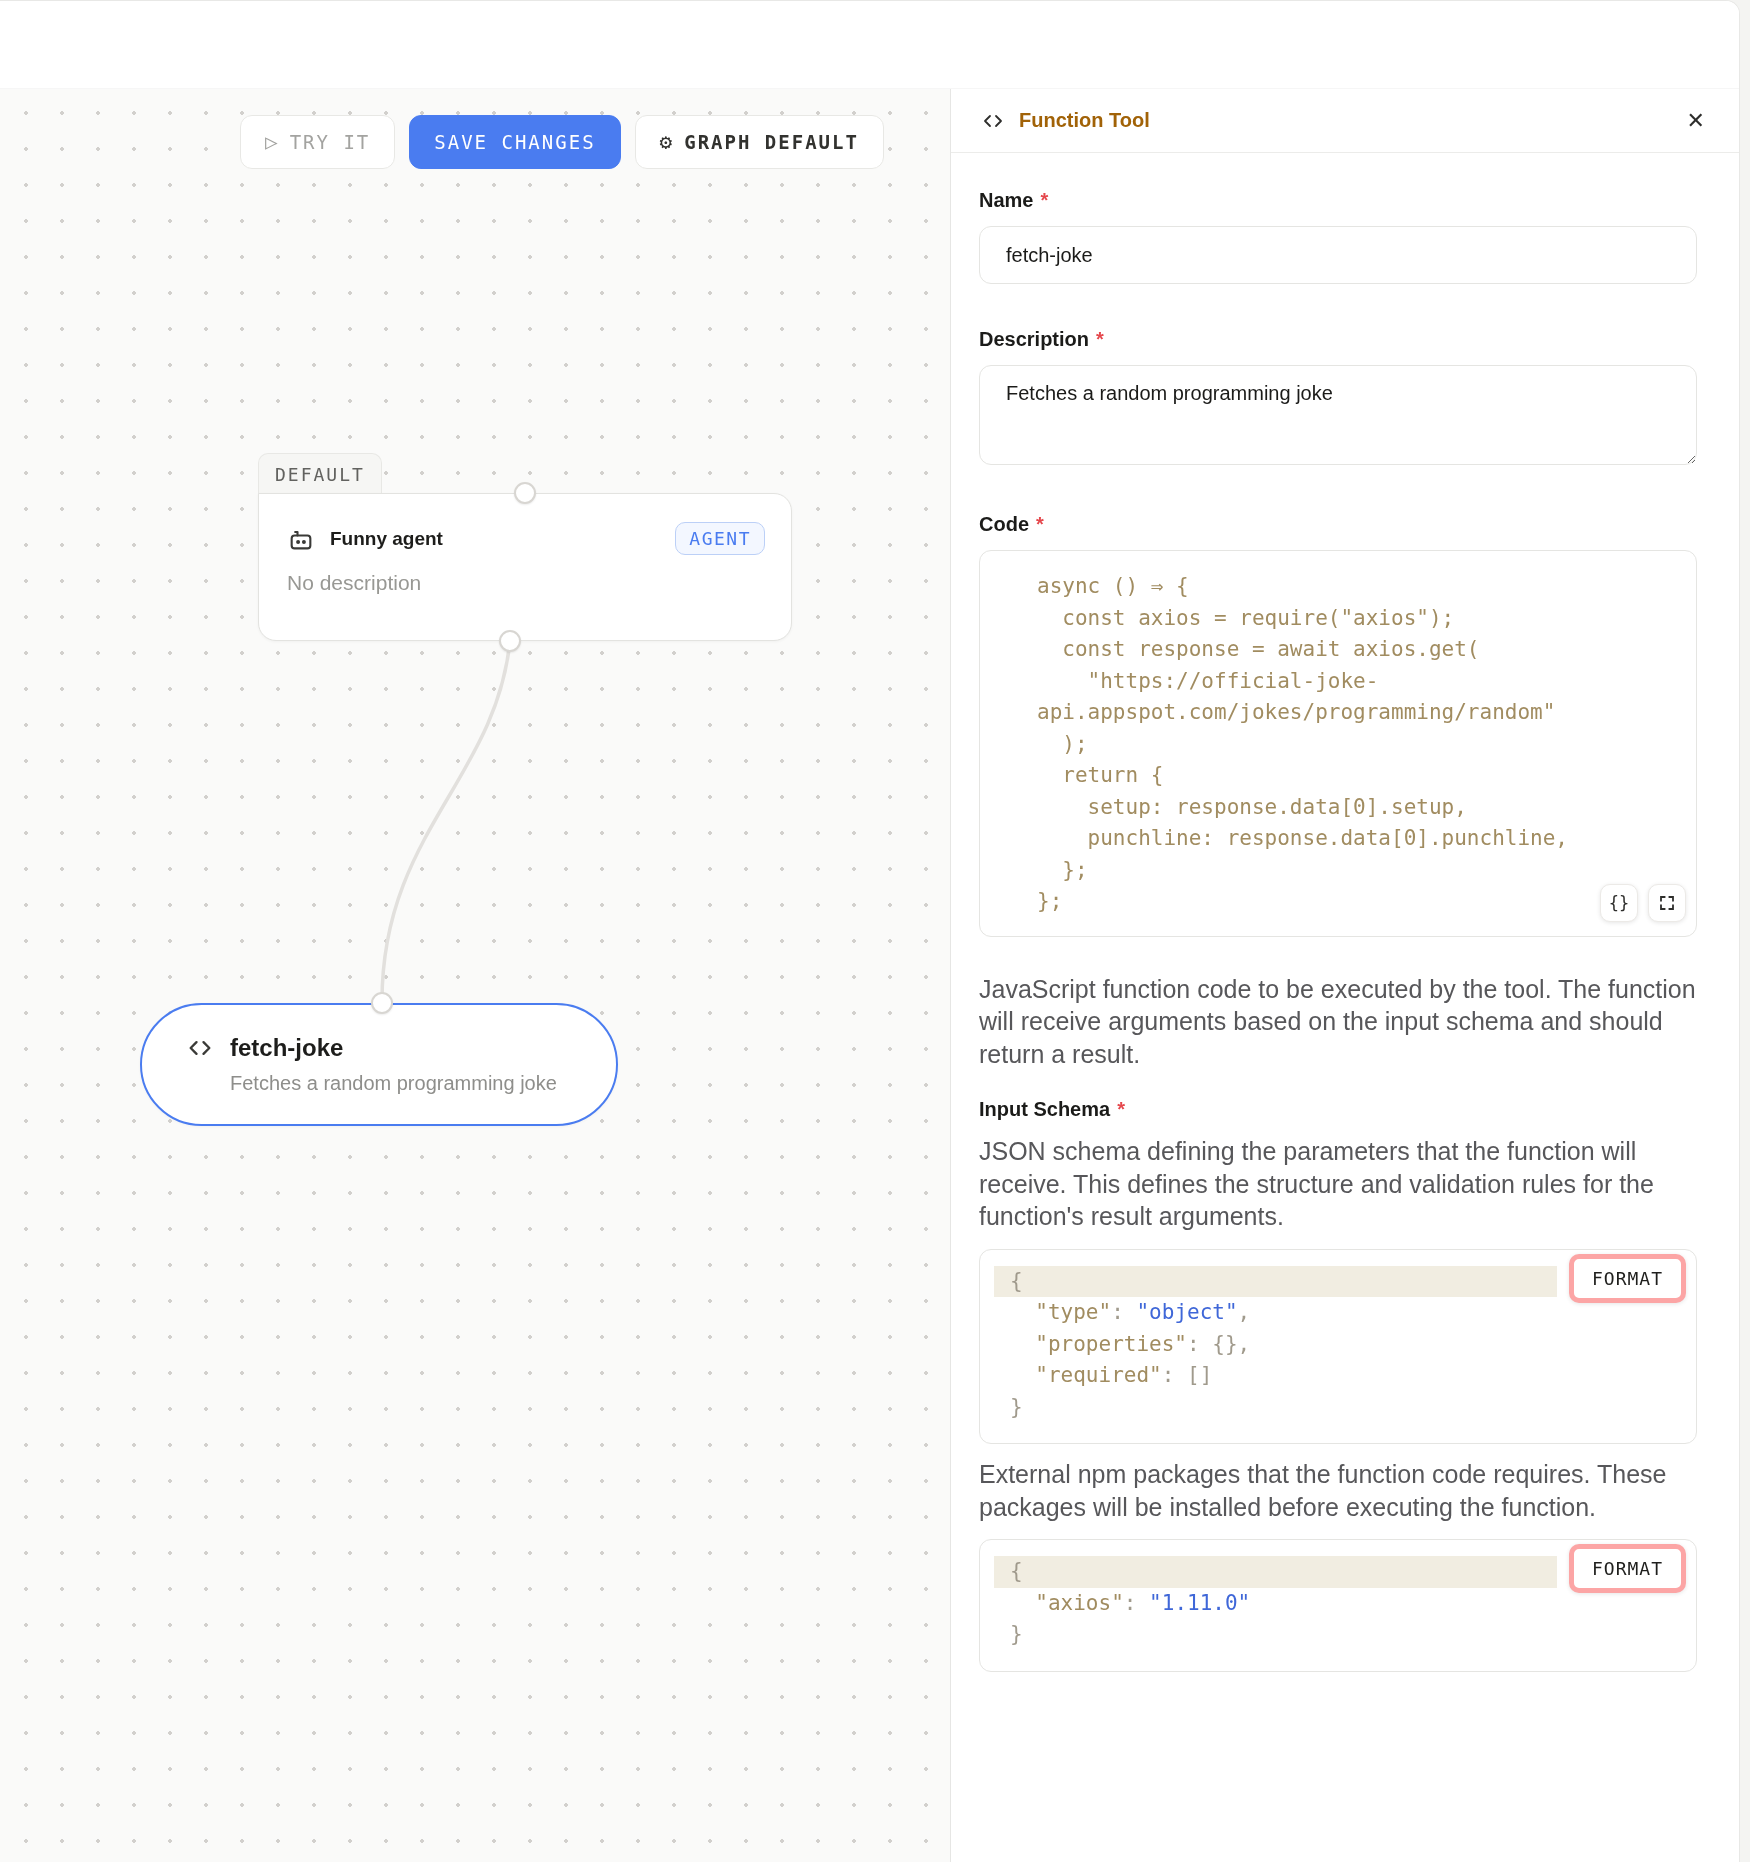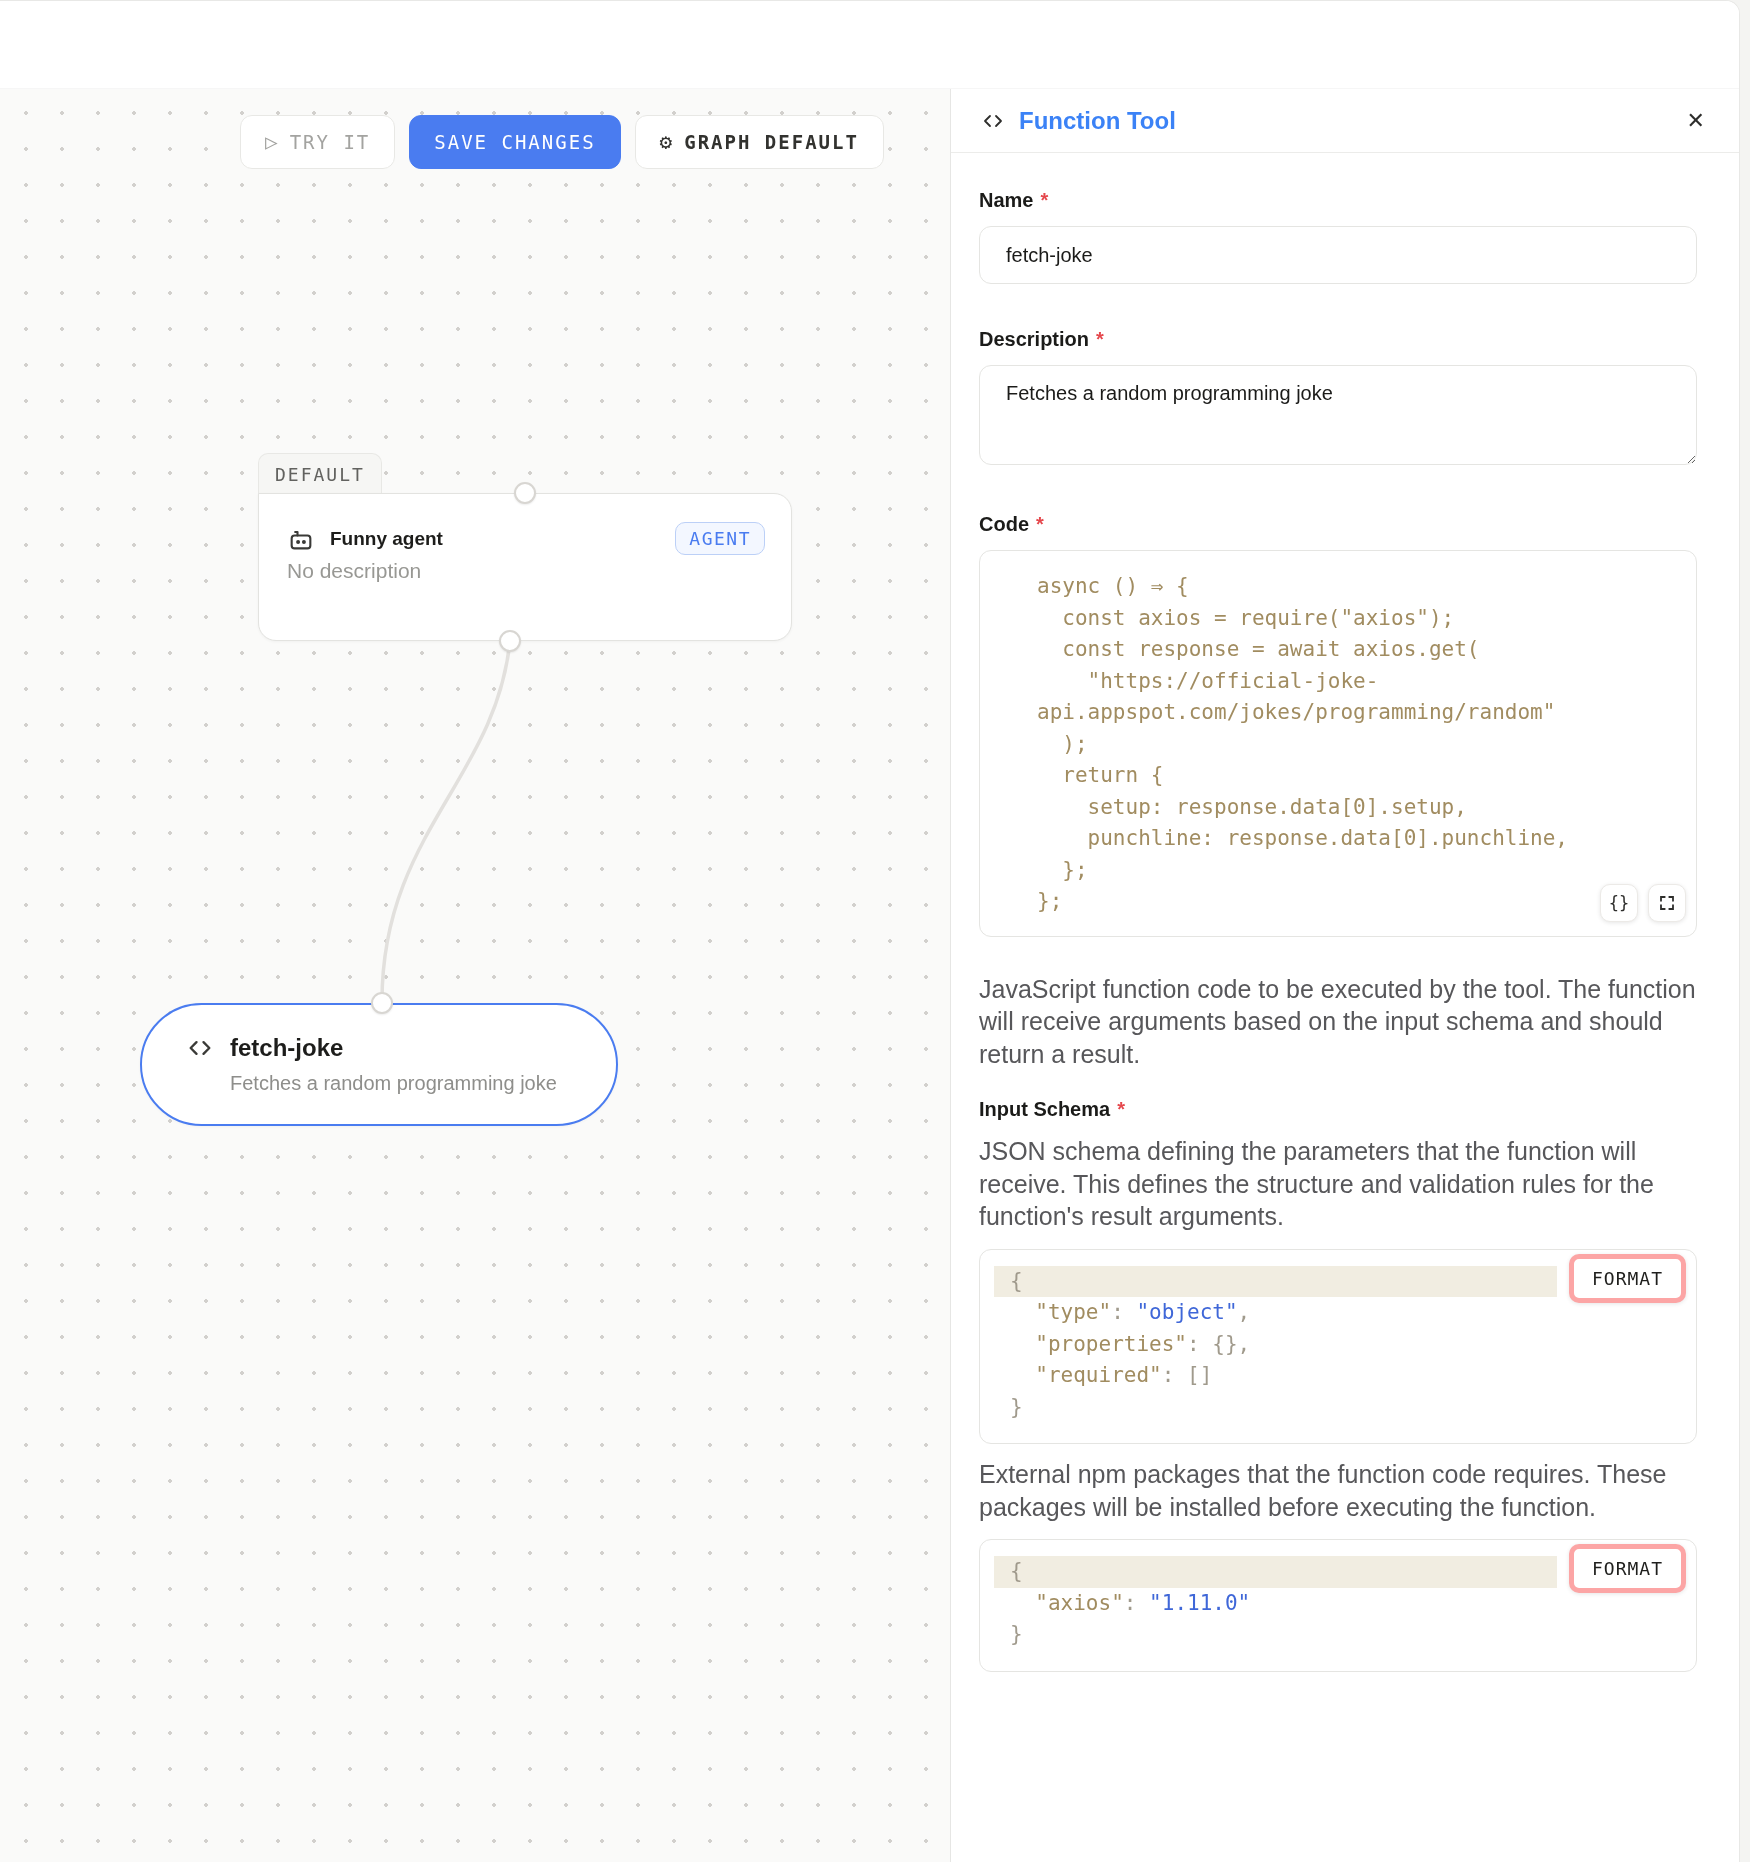--- a/index.html
+++ b/index.html
@@ -37,41 +37,41 @@
     font-family:"DejaVu Sans Mono", monospace; font-size:18px; letter-spacing:2px; color:#62625f; }
 
   .agent-card { position:absolute; left:258px; top:404px; width:534px; height:148px;
     background:#fff; border:1.5px solid #e3e3e0; border-radius:0 18px 18px 18px;
     box-shadow:0 1px 3px rgba(0,0,0,0.04); padding:28px 26px 0 28px; }
   .agent-row { display:flex; align-items:center; gap:15px; }
   .agent-title { font-size:19px; font-weight:700; color:#1d1d1b; }
   .agent-badge { margin-left:auto; font-family:"DejaVu Sans Mono", monospace; font-size:18px;
     letter-spacing:1.5px; color:#4a7cf0; background:#f3f7ff; border:1.5px solid #bcd0f7;
     border-radius:10px; padding:5px 13px; }
-  .agent-desc { margin-top:4px; font-size:21px; color:#989894; }
+  .agent-desc { margin-top:16px; font-size:21px; color:#989894; }
 
   .handle { position:absolute; width:22px; height:22px; border-radius:50%;
     background:#fff; border:2.5px solid #d8d6d2; box-shadow:0 1px 2px rgba(0,0,0,0.08); }
   .h-agent-top { left:514px; top:393px; }
   .h-agent-bottom { left:499px; top:541px; }
   .h-tool-top { left:371px; top:903px; }
 
   .tool-node { position:absolute; left:140px; top:914px; width:478px; height:123px;
     background:#fff; border:2.5px solid #4a7cf0; border-radius:62px;
     display:flex; flex-direction:column; justify-content:center; padding-left:44px;
     box-shadow:0 1px 3px rgba(0,0,0,0.04); }
   .tool-row { display:flex; align-items:center; gap:16px; }
   .tool-title { font-size:24px; font-weight:700; color:#1d1d1b; }
   .tool-desc { margin-top:10px; margin-left:44px; font-size:20px; color:#8e8e8b; }
 
   
   .panel { flex:1; background:#fff; border-left:1px solid #e6e6e4; display:flex; flex-direction:column; }
   .panel-header { height:64px; flex:none; display:flex; align-items:center; gap:14px;
     padding:0 34px 0 30px; border-bottom:1px solid #ececea; }
-  .panel-title { font-size:24px; font-weight:600; color:#3b82f6; }
+  .panel-title { font-size:20px; font-weight:600; color:#a16207; }
   .panel-close { margin-left:auto; font-size:22px; color:#2e2e2c; background:none; border:none; cursor:pointer; }
 
   .panel-body { padding:36px 42px 40px 28px; overflow:hidden; }
 
   .f-label { display:flex; gap:7px; font-size:20px; font-weight:600; color:#1b1b19; }
   .req { color:#e5484d; font-weight:600; }
 
   .text-input { width:100%; height:58px; margin-top:14px; border:1.5px solid #e5e5e2; border-radius:12px;
     padding:0 26px; font-family:"Liberation Sans", sans-serif; font-size:20px; color:#1b1b19; outline:none; background:#fff; }
   .text-area { width:100%; height:100px; margin-top:14px; border:1.5px solid #e5e5e2; border-radius:12px;

